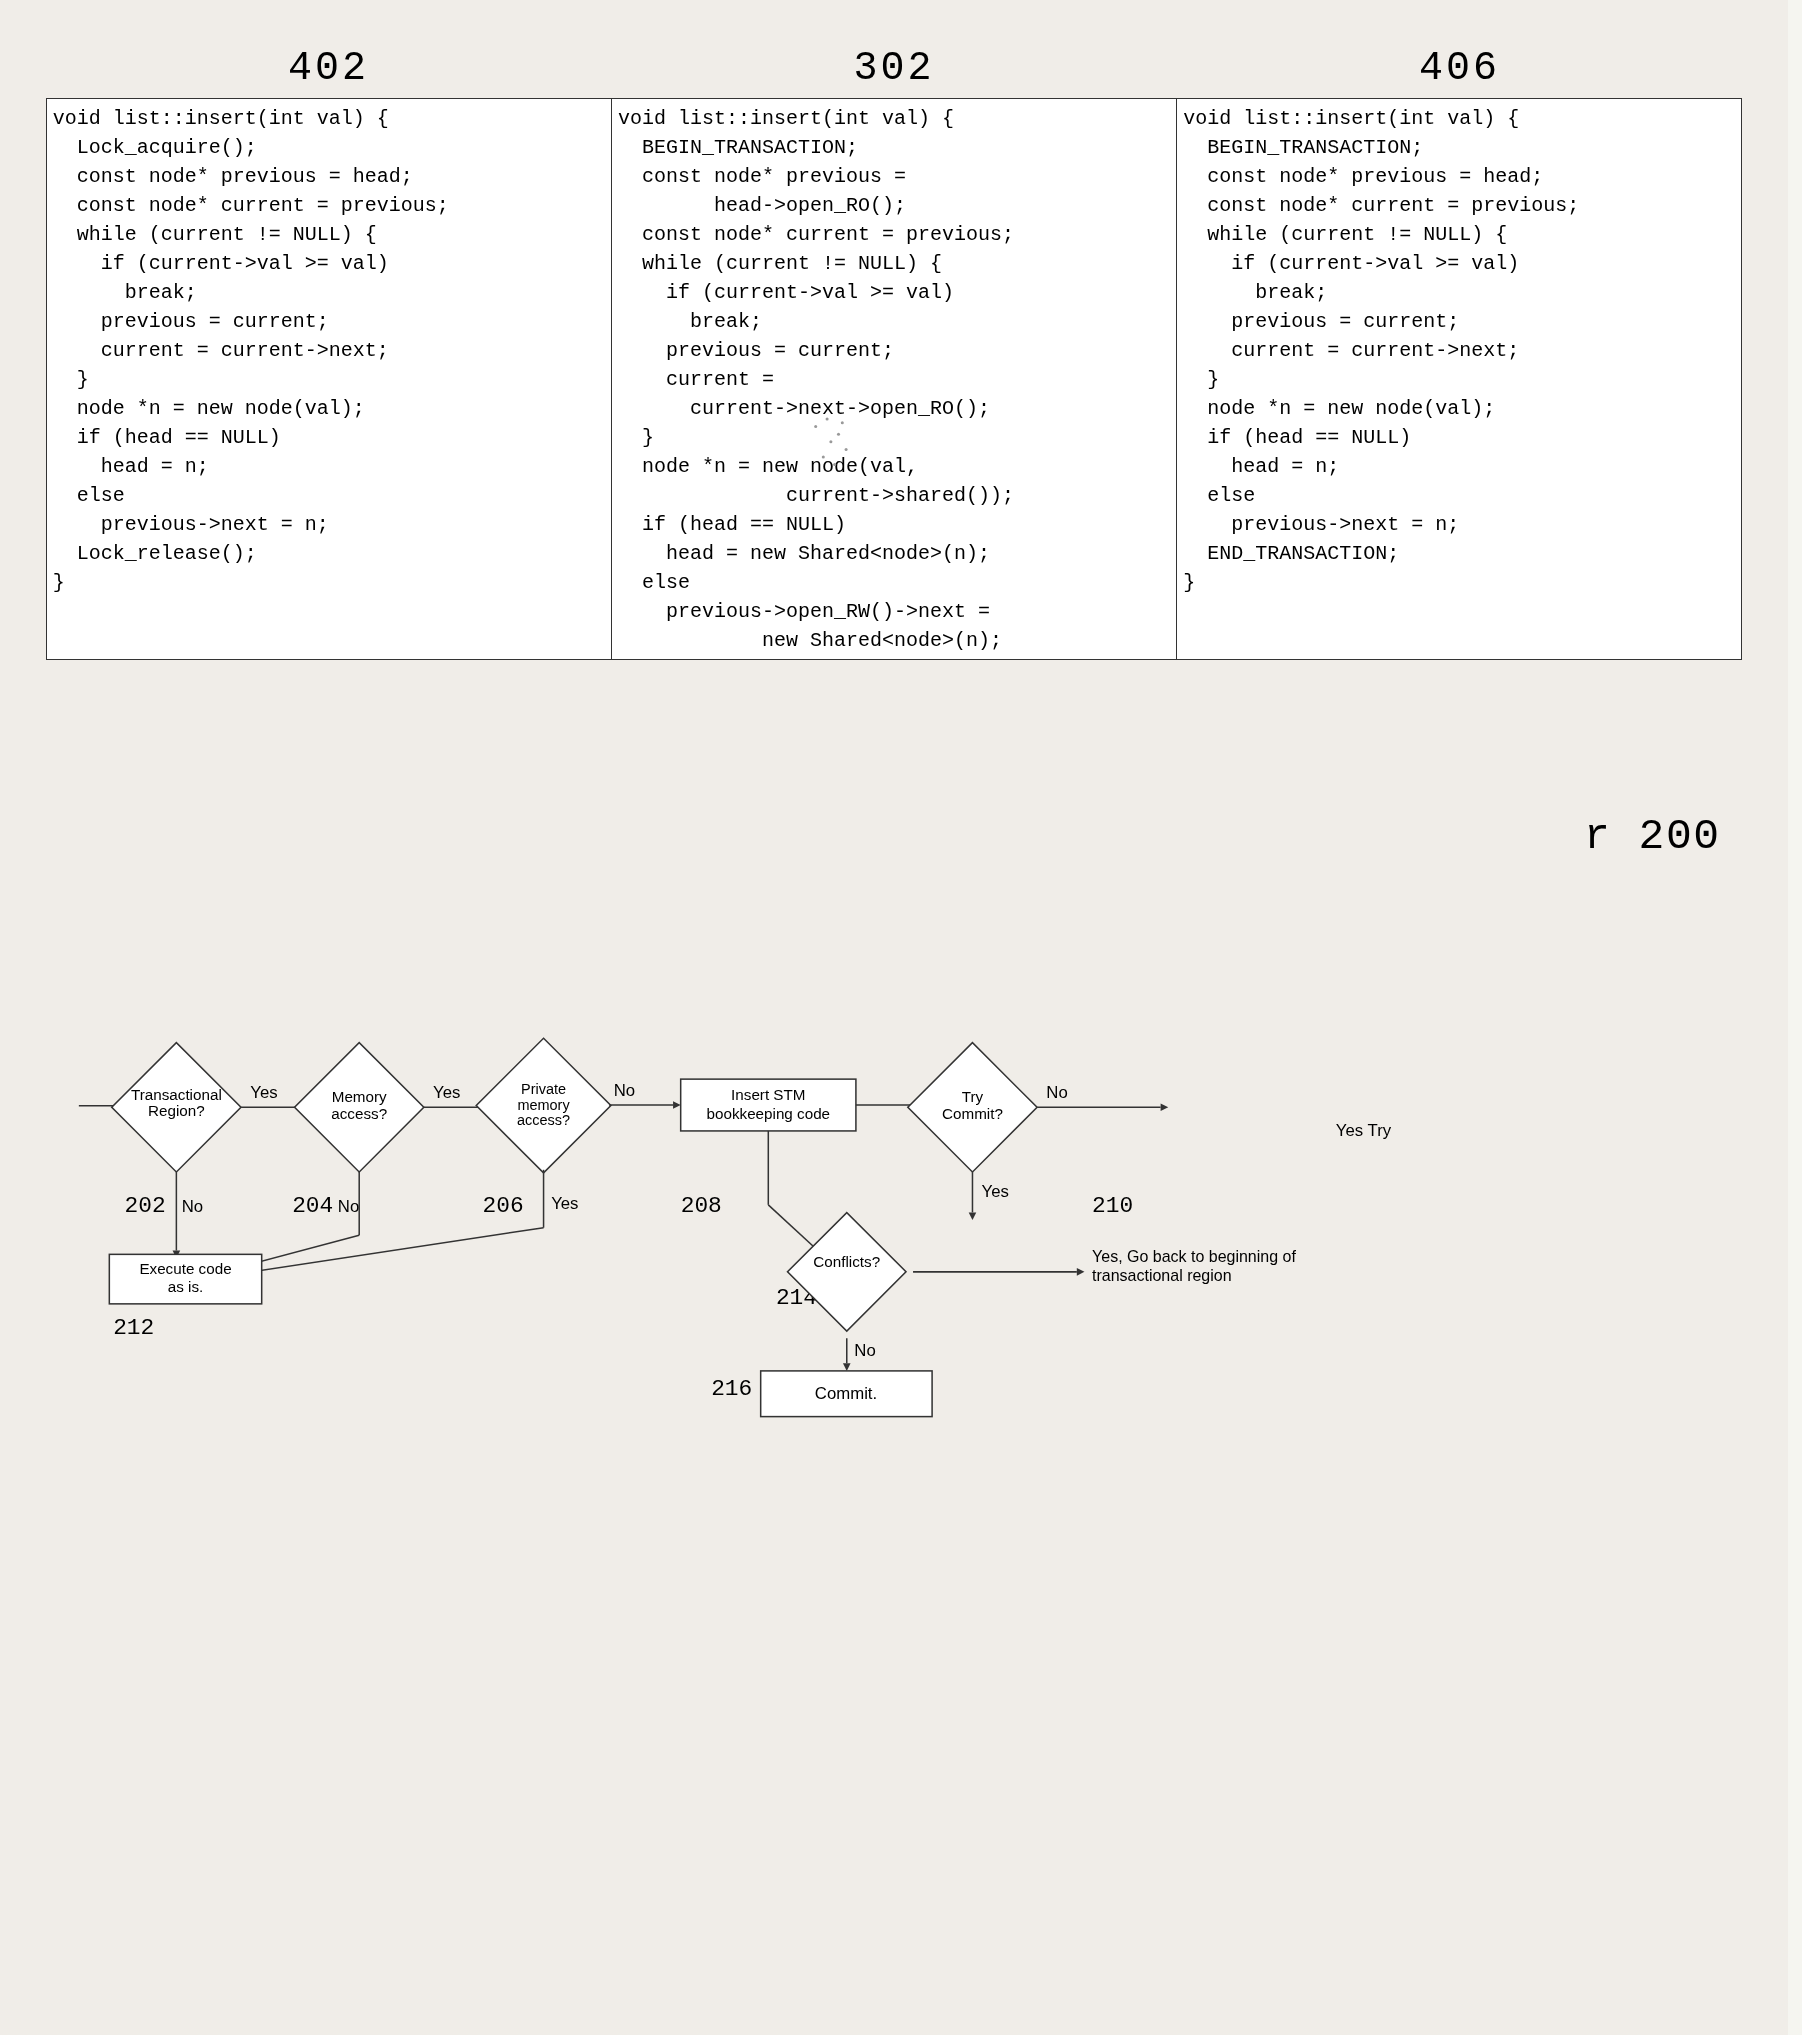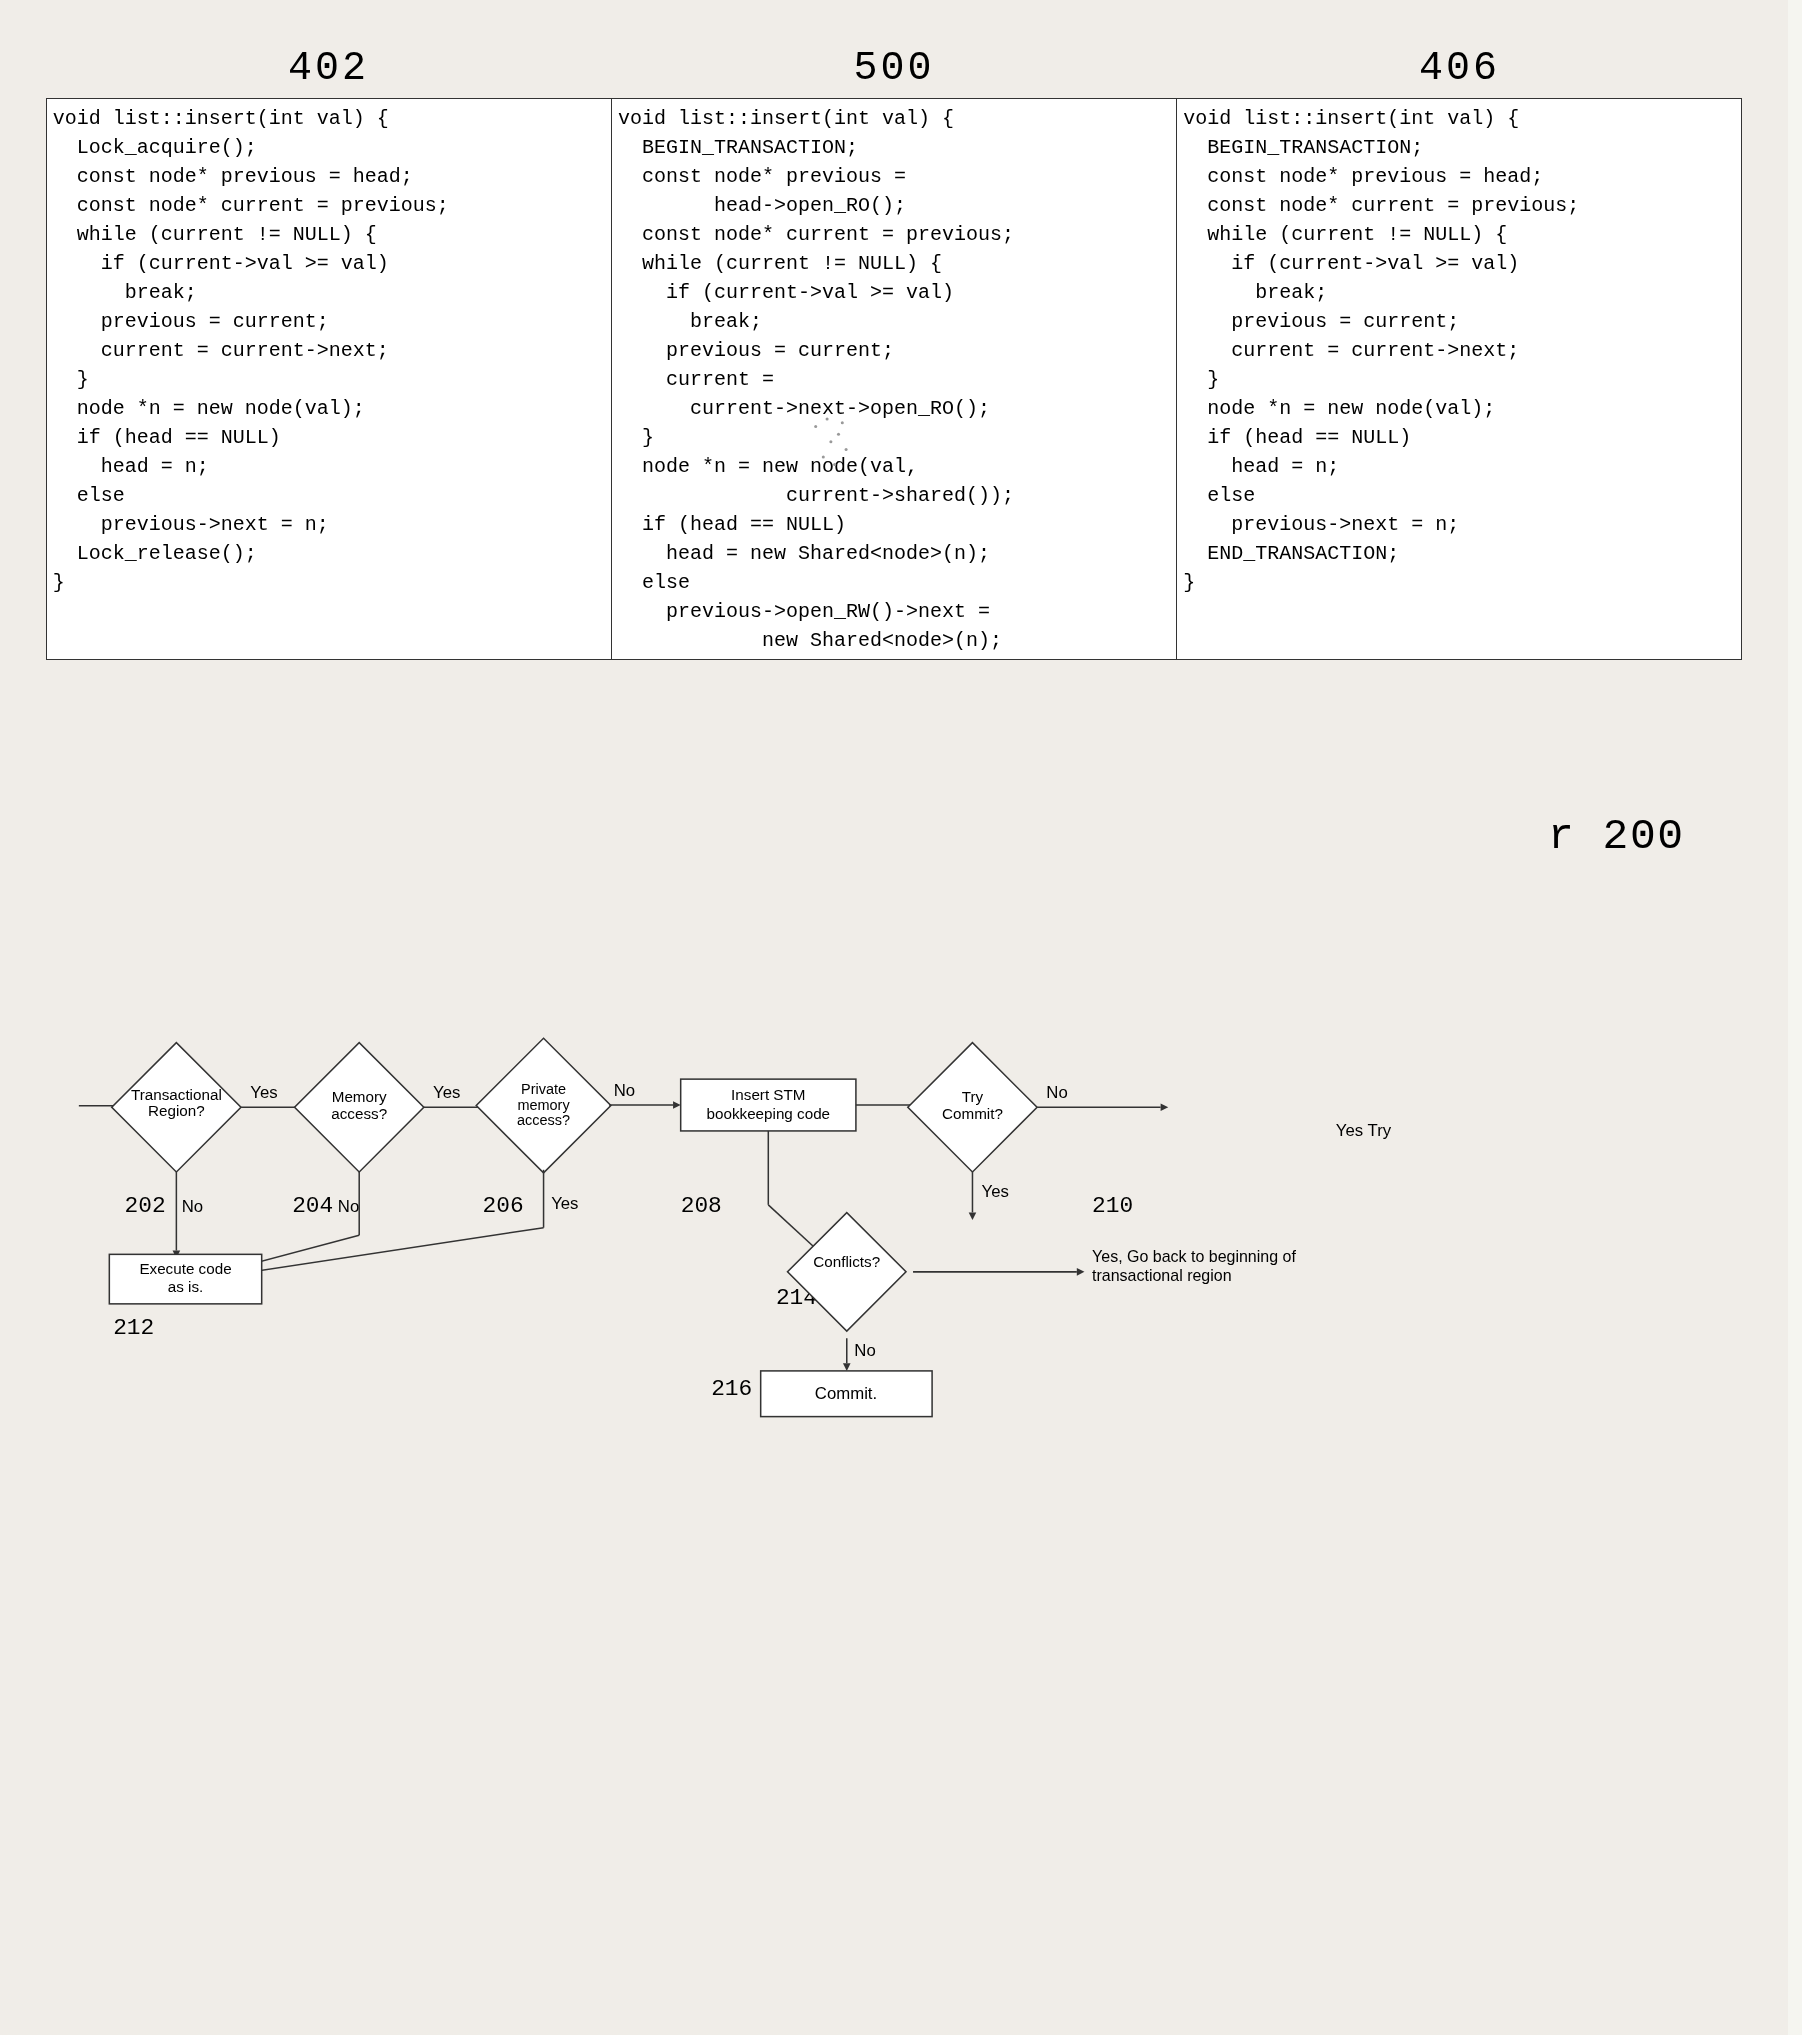--- a/index.html
+++ b/index.html
@@ -86,21 +86,21 @@
     
     .fig2-section {
       margin-top: 152px;
       position: relative;
     }
 
     .fig2-number-top {
       text-align: right;
       font-family: 'Courier New', monospace;
       font-size: 43px;
-      margin-right: 73px;
+      margin-right: 37px;
       margin-bottom: 15.2px;
       letter-spacing: 1.5px;
     }
 
     .fig2-label {
       text-align: right;
       font-family: 'Courier New', monospace;
       font-size: 43px;
       margin-top: 46px;
       margin-right: 61px;
@@ -123,21 +123,21 @@
   </style>
 </head>
 <body>
 
 <div class="page">
 
   <div class="fig4-section">
 
     <div class="fig4-numbers">
       <span class="fig4-number">402</span>
-      <span class="fig4-number">500</span>
+      <span class="fig4-number">302</span>
       <span class="fig4-number">406</span>
     </div>
 
     <div class="code-tables-container">
       <div class="code-table">
         <div class="code-table-body">void list::insert(int val) {
   Lock_acquire();
   const node* previous = head;
   const node* current = previous;
   while (current != NULL) {

